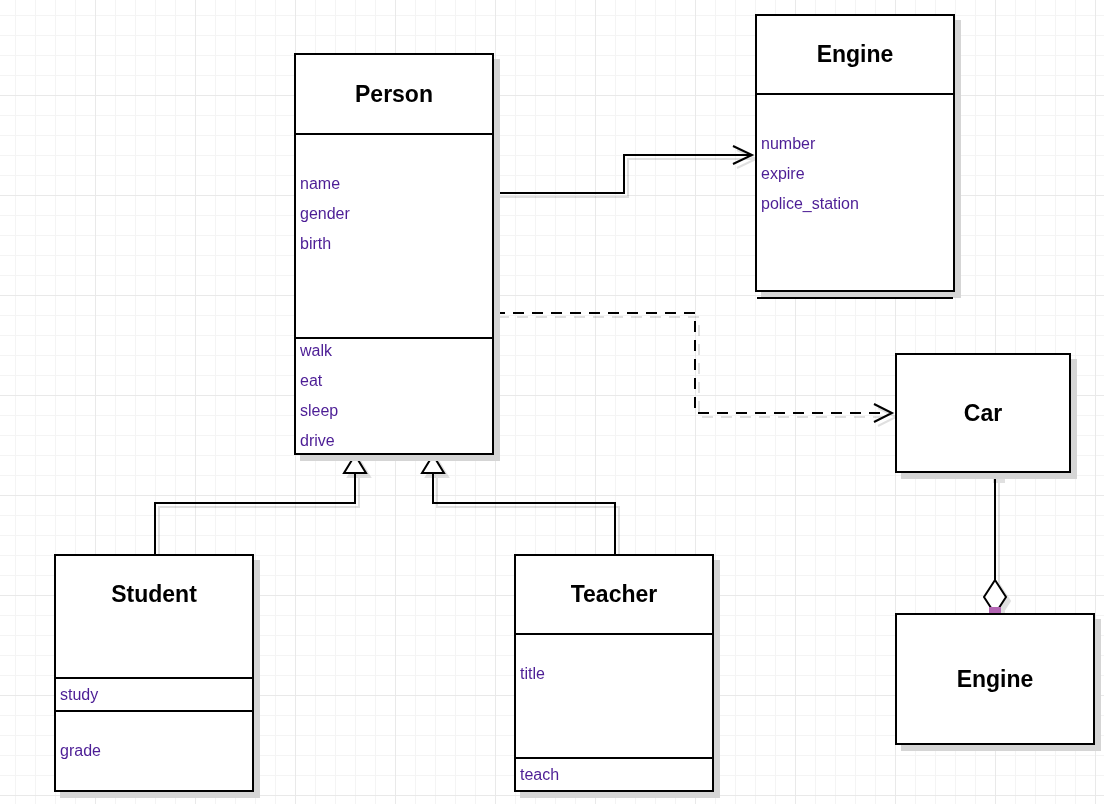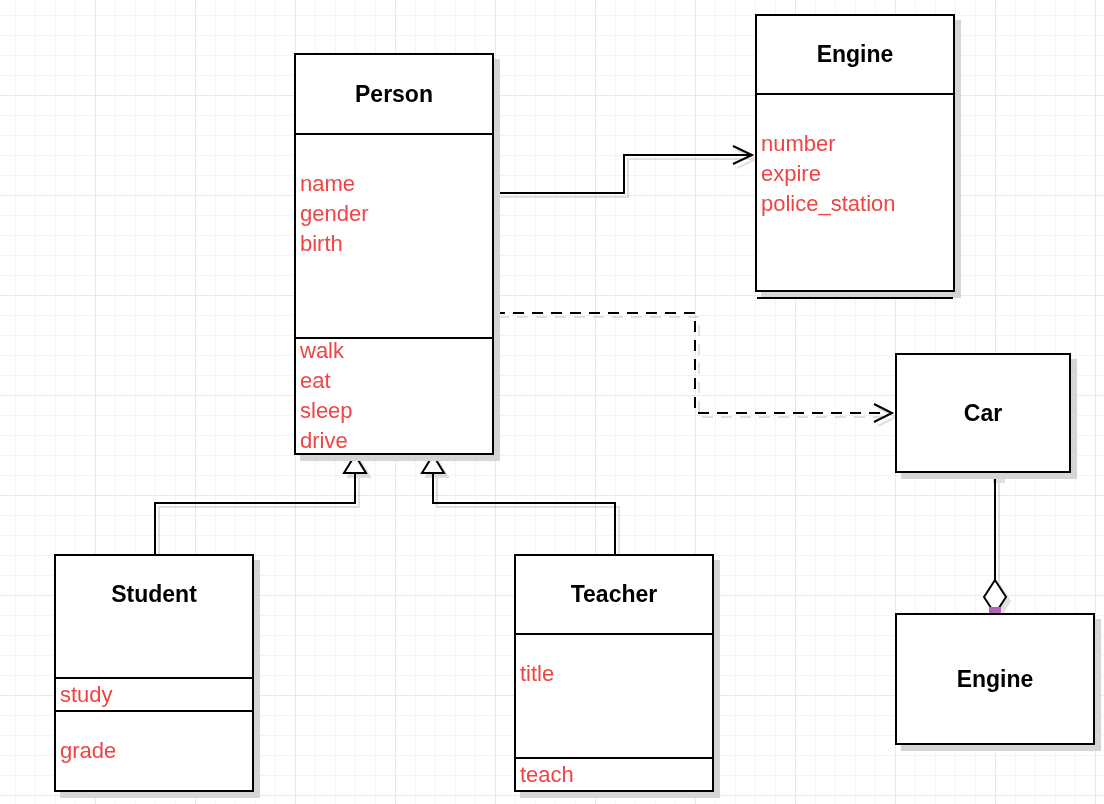--- a/index.html
+++ b/index.html
@@ -54,23 +54,23 @@
     display: flex;
     flex-direction: column;
     justify-content: center;
     align-items: flex-start;
     padding-left: 4px;
     overflow: hidden;
     flex: 0 0 auto;
   }
   .cls-section.grow { flex: 1 1 auto; margin-top: 44px; }
   .member {
-    font-size: 22px;
+    font-size: 16px;
     line-height: 30px;
-    color: #ef4444;
+    color: #4c1d95;
     white-space: nowrap;
   }
 </style>
 </head>
 <body>
 
 <div id="canvas">
 
   <svg id="connector-layer" viewBox="0 0 1104 804" xmlns="http://www.w3.org/2000/svg">
 

